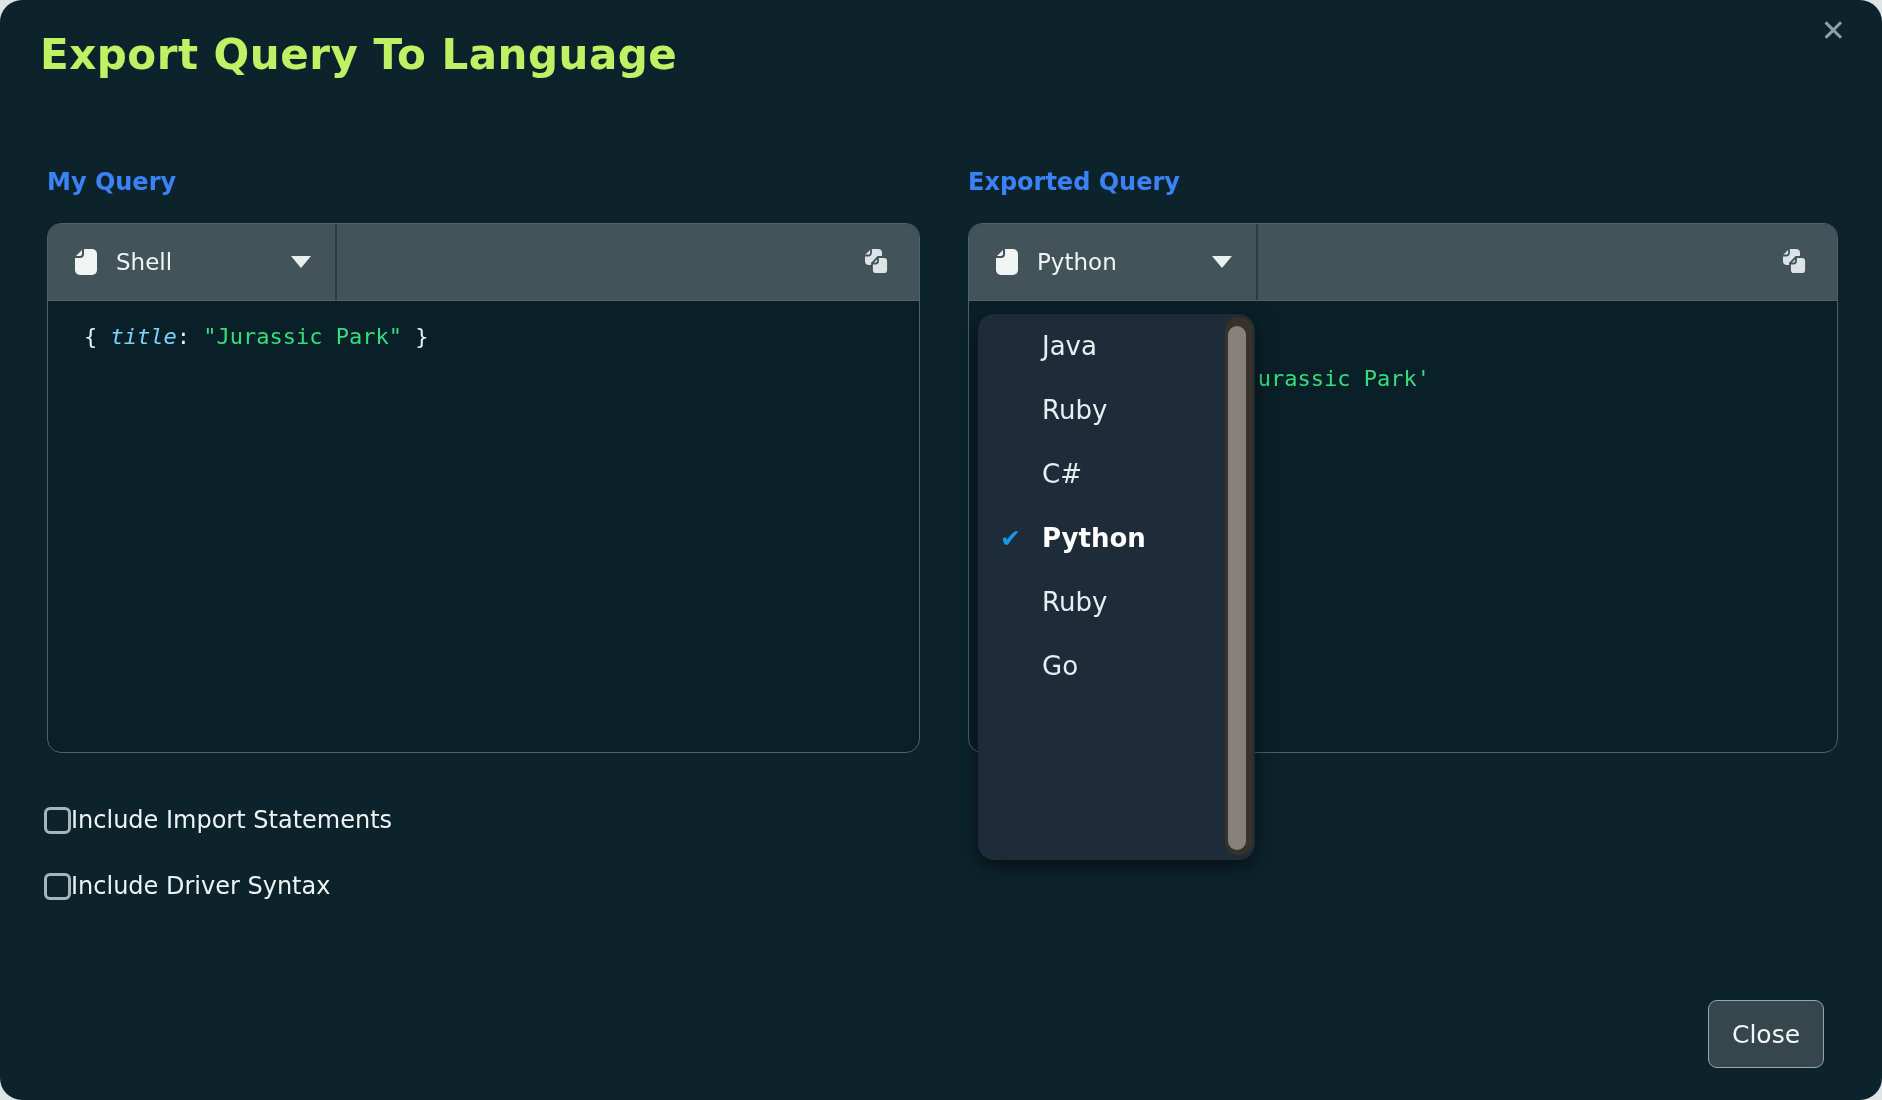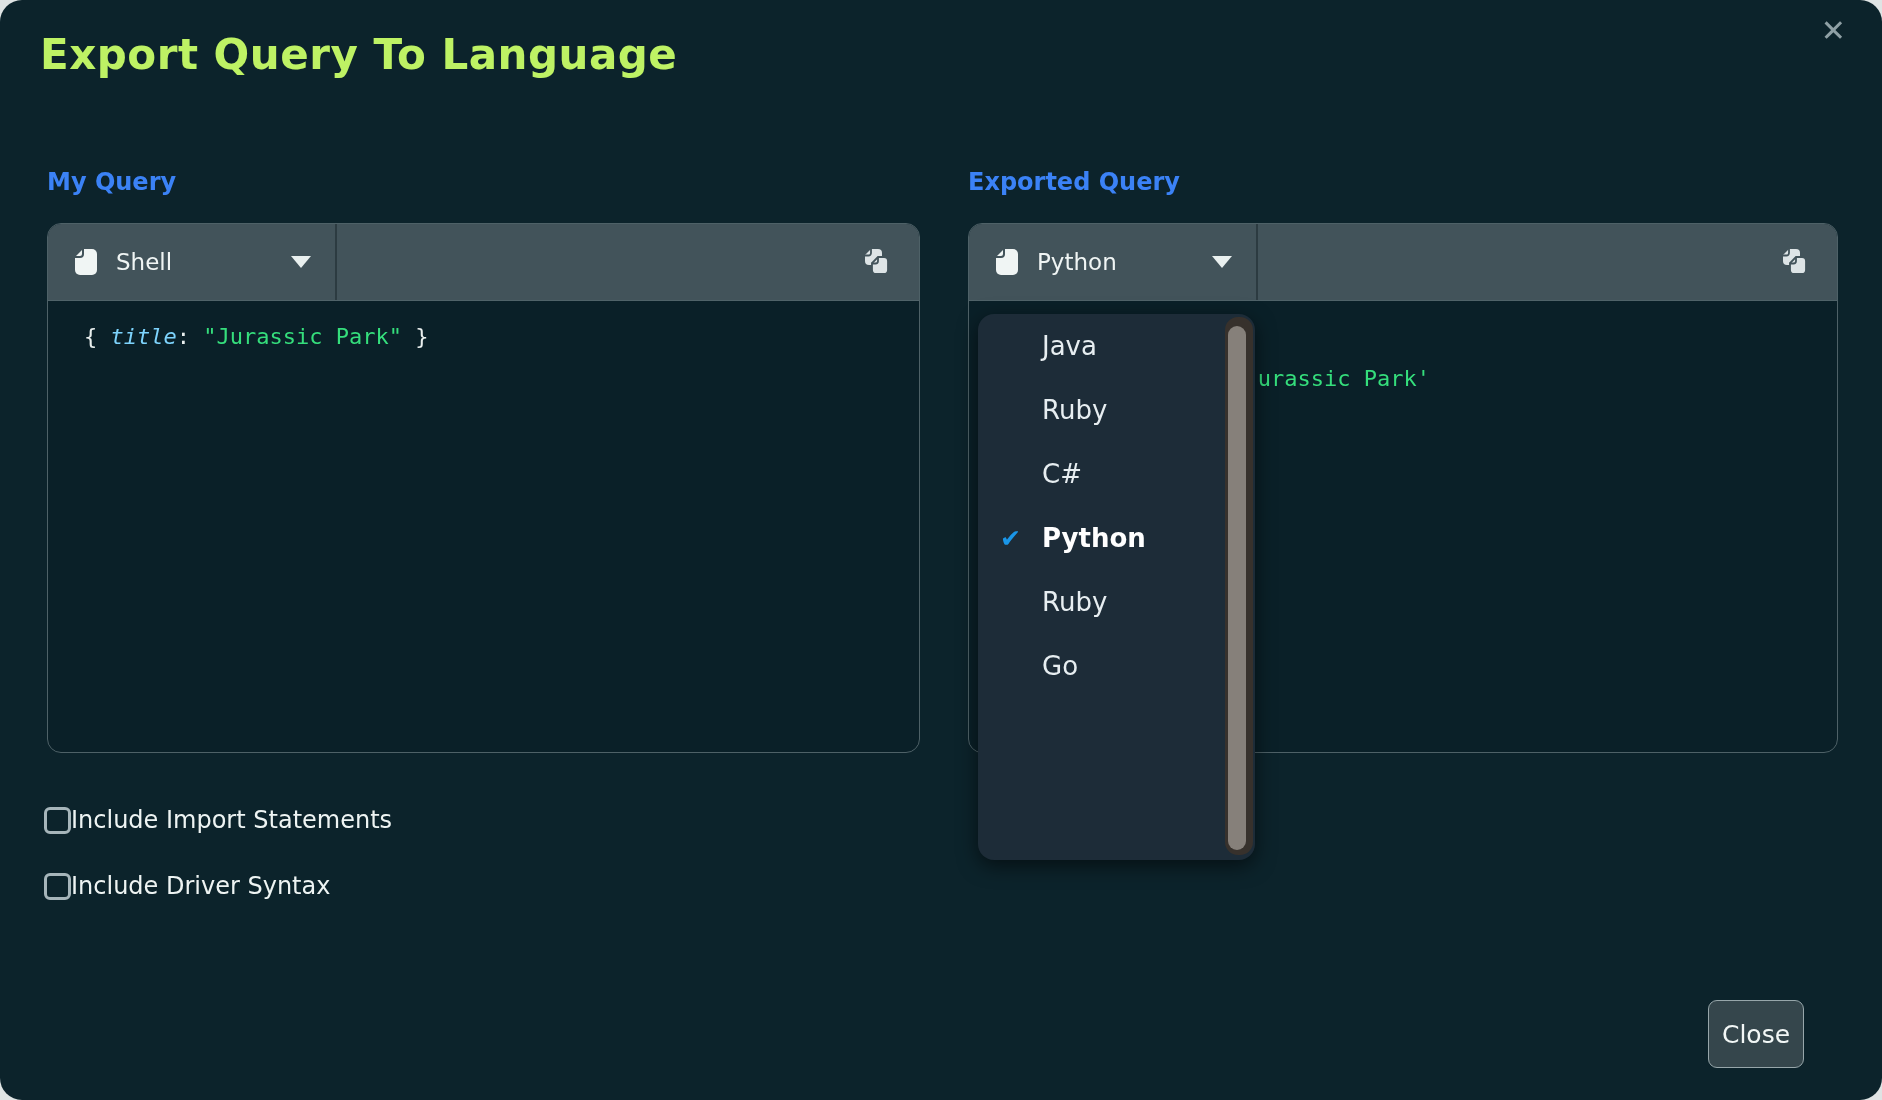--- a/index.html
+++ b/index.html
@@ -61,21 +61,21 @@
 
   
   .option-row { position:absolute; left:44px; display:flex; align-items:center; cursor:pointer; }
   .option-row-1 { top:806px; }
   .option-row-2 { top:872px; }
   .checkbox { width:27px; height:27px; border:3.5px solid #a6b5ba; border-radius:6px;
               background:transparent; }
   .option-label { font-size:24px; color:#eef4f3; }
 
   
-  .close-button { position:absolute; left:1708px; top:1000px; width:96px; height:68px;
+  .close-button { position:absolute; left:1708px; top:1000px; width:116px; height:68px;
                   background:#35464c; border:1.5px solid #97a6aa; border-radius:9px;
                   color:#f2f7f6; font-size:25px; font-family:"DejaVu Sans", sans-serif;
                   cursor:pointer; }
 </style>
 </head>
 <body>
 
 <div class="modal">
 
   <h1 class="modal-title">Export Query To Language</h1>

